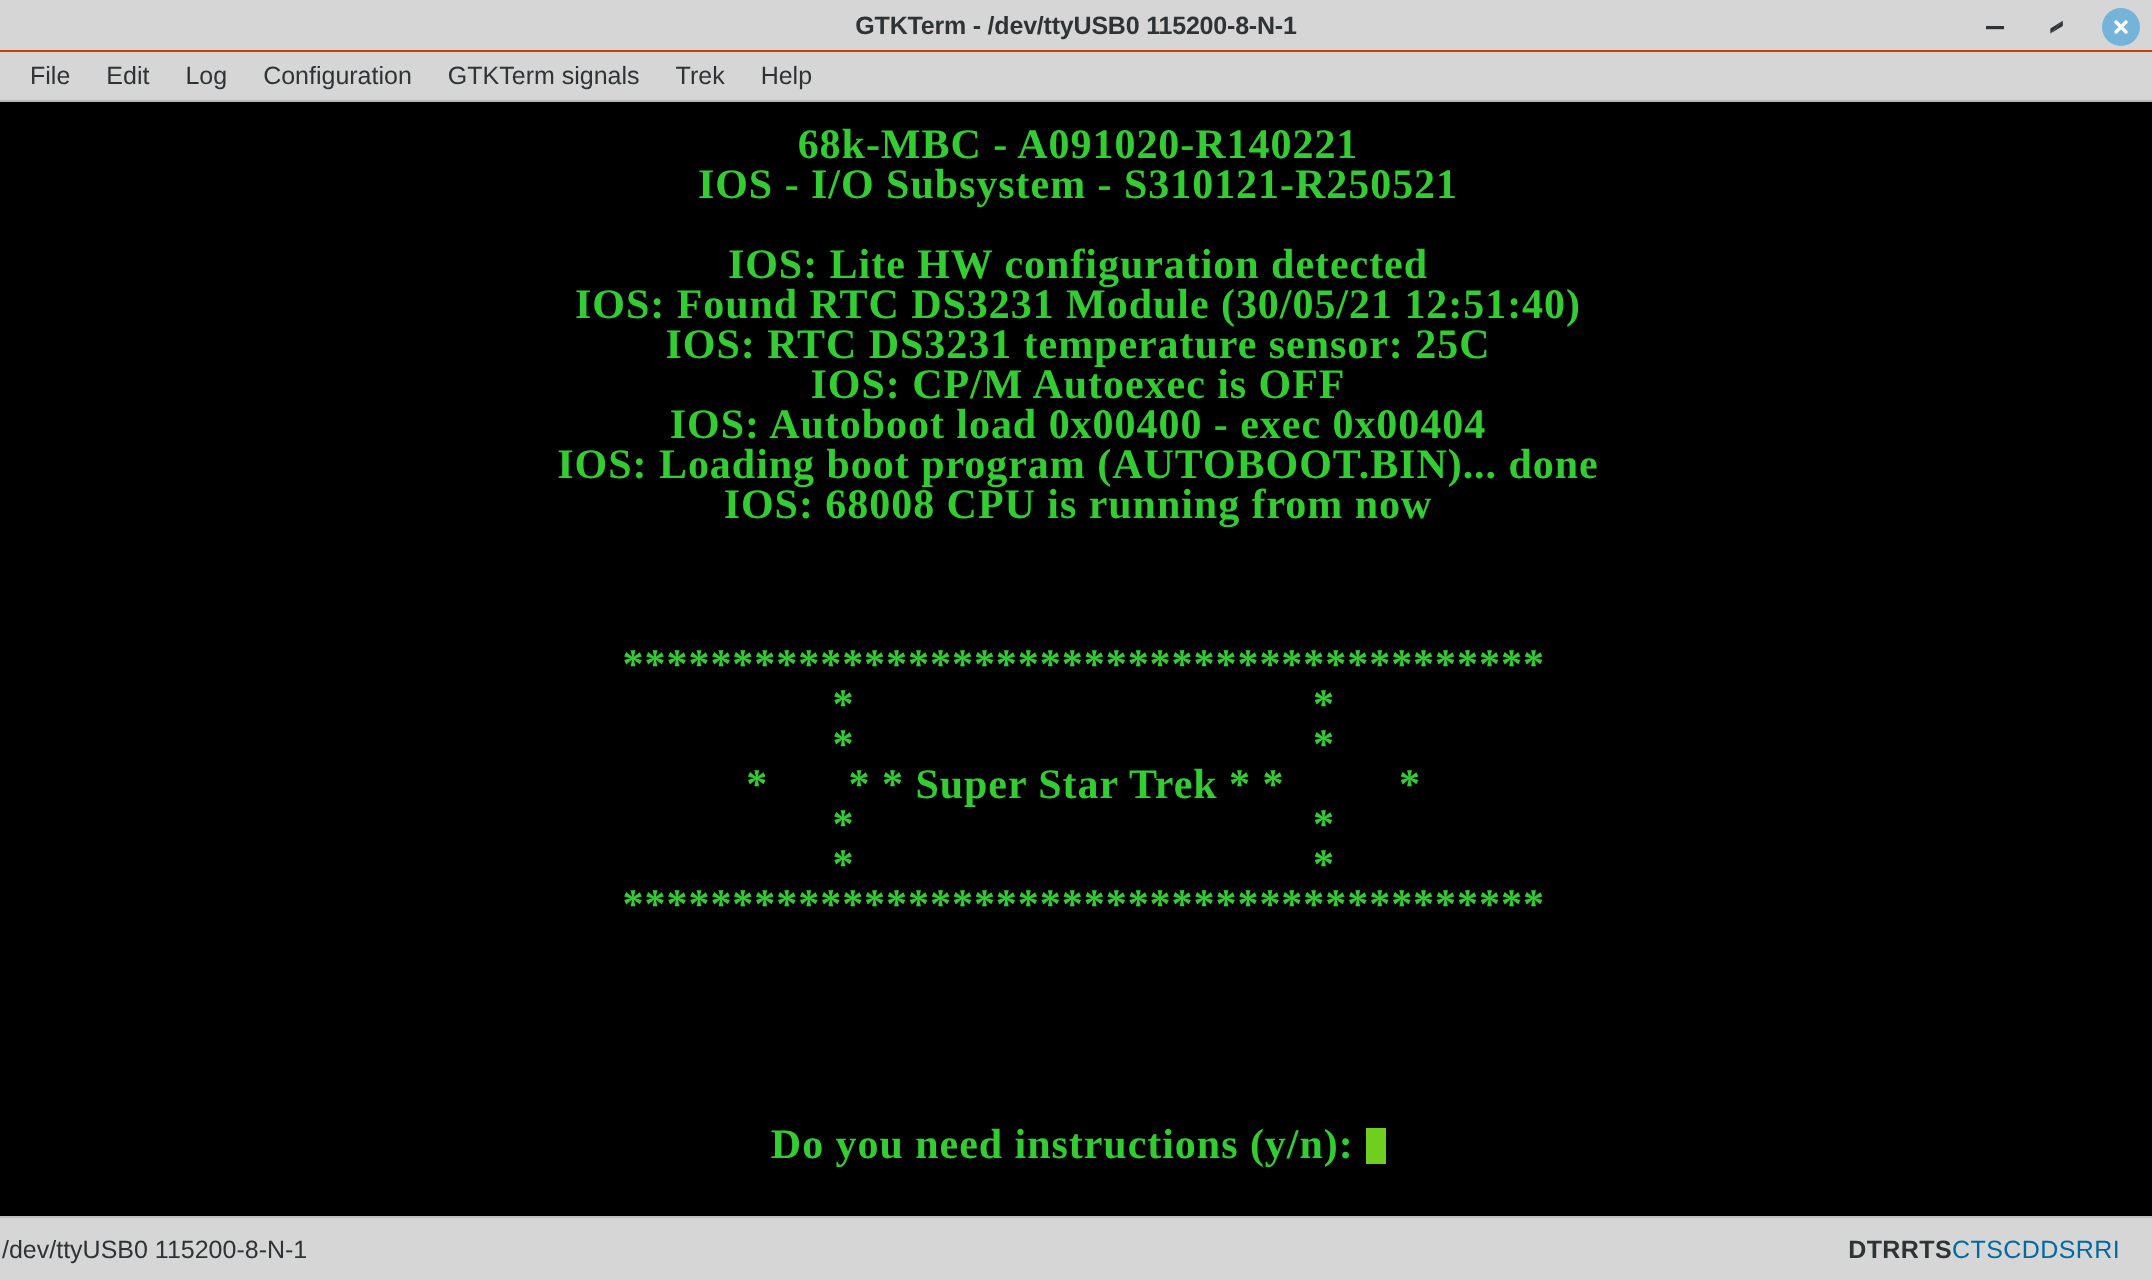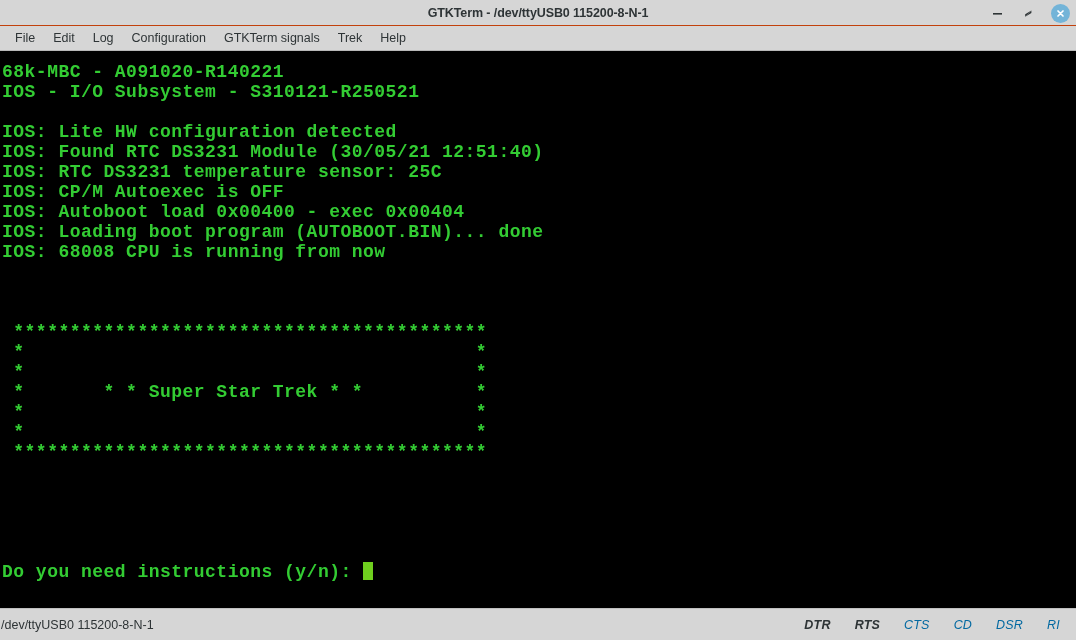--- a/index.html
+++ b/index.html
@@ -94,29 +94,30 @@
 
   
   #terminal {
     flex: 1;
     background: #000000;
     overflow: hidden;
     position: relative;
     padding: 0;
   }
   #terminal-text {
-    font-family: Liberation Mono, monospace;
-    font-size: 18px;
+    font-family: Liberation Serif, serif;
+    font-size: 21px;
     font-weight: bold;
     line-height: 20px;
     color: #33cc33;
     white-space: pre;
     padding: 11px 0 0 2px;
     margin: 0;
     letter-spacing: 0.48px;
+    text-align: center;
   }
   .cursor-block {
     display: inline-block;
     width: 10px;
     height: 18px;
     background: #6fcf1e;
     vertical-align: -3px;
   }
 
   
@@ -131,22 +132,21 @@
     box-sizing: border-box;
     border-top: 1px solid #bfbfbf;
   }
   #status-port {
     font-size: 12.5px;
     color: #2e3436;
   }
   #signal-indicators {
     display: flex;
     align-items: center;
-    gap: 24px;
-    font-style: italic;
+    gap: 0;
   }
   .signal {
     font-size: 12.5px;
     font-weight: bold;
     letter-spacing: 0.2px;
   }
   .signal.active { color: #2e3436; }
   .signal.inactive { color: #0369a1; font-weight: normal; }
 </style>
 </head>

